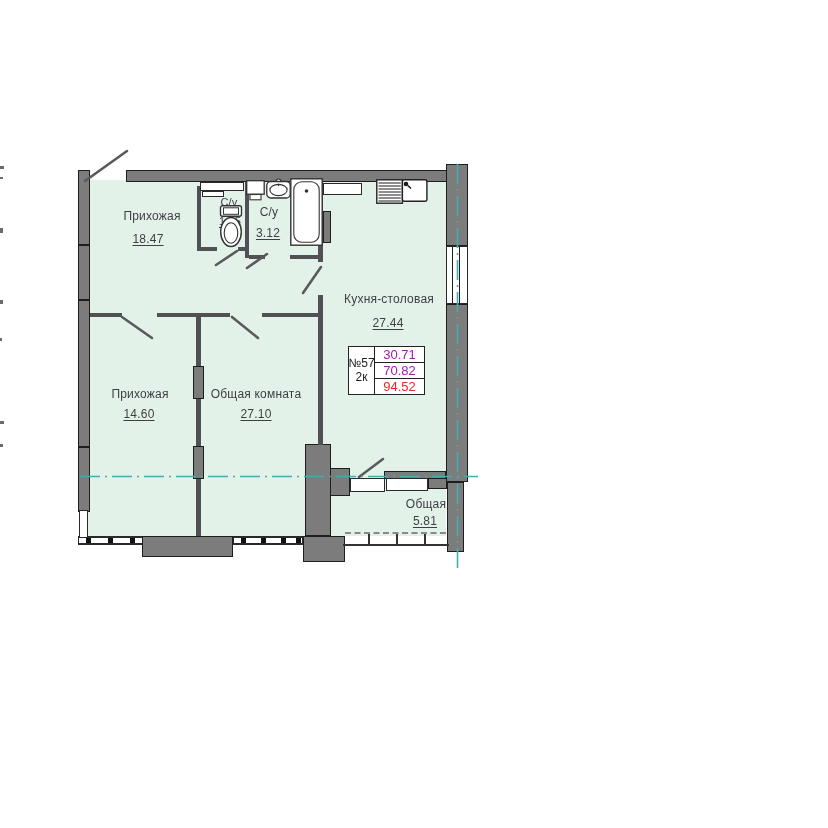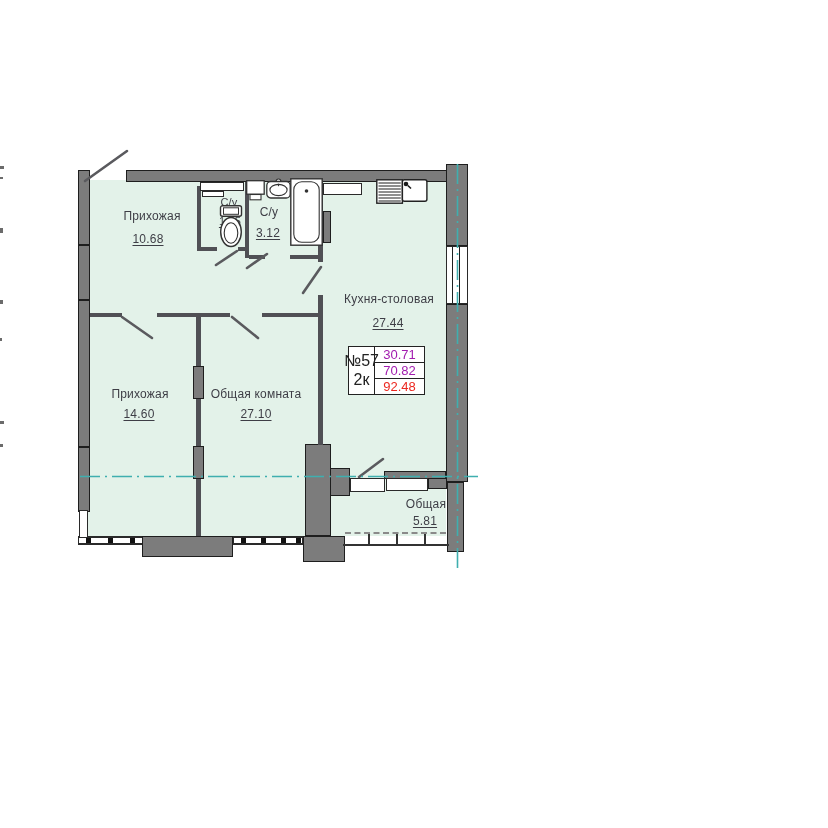--- a/index.html
+++ b/index.html
@@ -15,21 +15,21 @@
   .fixture{position:absolute;}
   svg.overlay{position:absolute;left:0;top:0;}
   .edge-mark{position:absolute;background:#6b6b6b;}
   .joint{position:absolute;background:#1e1e1e;}
   .mullion{position:absolute;background:#111;}
   .glaze-dash{position:absolute;border-top:2px dashed #8a8a8a;}
   .glaze-solid{position:absolute;background:#333;}
   #info-table{position:absolute;left:348px;top:346px;width:77px;height:49px;background:#fff;
               border:1px solid #222;box-sizing:border-box;display:flex;z-index:5;}
   #info-table .left{width:25px;border-right:1px solid #222;display:flex;flex-direction:column;
-                    align-items:center;justify-content:center;font-size:16px;color:#222;line-height:1.15;}
+                    align-items:center;justify-content:center;font-size:12px;color:#222;line-height:1.15;}
   #info-table .right{flex:1;display:flex;flex-direction:column;}
   #info-table .right div{flex:1;display:flex;align-items:center;justify-content:center;
                          font-size:13px;color:#a21caf;border-bottom:1px solid #222;}
   #info-table .right div:last-child{border-bottom:none;color:var(--highlight-red,#ec2820);}
 </style>
 </head>
 <body>
 
 <div id="canvas">
 
@@ -95,21 +95,21 @@
   <div class="wall-thin" style="left:197px;top:247px;width:20px;height:4px"></div>
   <div class="wall-thin" style="left:238px;top:247px;width:10px;height:4px"></div>
   <div class="wall-thin" style="left:249px;top:255px;width:16px;height:4px"></div>
   <div class="wall-thin" style="left:290px;top:255px;width:33px;height:4px"></div>
 
   <div class="white-box" style="left:200px;top:182px;width:44px;height:9px"></div>
   <div class="white-box" style="left:202px;top:191px;width:22px;height:6px"></div>
   <div class="white-box" style="left:323px;top:183px;width:39px;height:12px"></div>
 
   <div class="label" style="left:152px;top:209px">Прихожая</div>
-  <div class="label area" style="left:148px;top:232px">10.68</div>
+  <div class="label area" style="left:148px;top:232px">18.47</div>
   <div class="label" style="left:229px;top:196px;font-size:11px">С/у</div>
   <div class="label area" style="left:230px;top:215px;font-size:11px">1.25</div>
   <div class="label" style="left:269px;top:205px">С/у</div>
   <div class="label area" style="left:268px;top:226px">3.12</div>
   <div class="label" style="left:389px;top:292px">Кухня-столовая</div>
   <div class="label area" style="left:388px;top:316px">27.44</div>
   <div class="label" style="left:140px;top:387px">Прихожая</div>
   <div class="label area" style="left:139px;top:407px">14.60</div>
   <div class="label" style="left:256px;top:387px">Общая комната</div>
   <div class="label area" style="left:256px;top:407px">27.10</div>
@@ -180,17 +180,17 @@
   </svg>
 
   <div id="info-table">
     <div class="left">
       <span>№57</span>
       <span>2к</span>
     </div>
     <div class="right">
       <div>30.71</div>
       <div>70.82</div>
-      <div>92.48</div>
+      <div>94.52</div>
     </div>
   </div>
 
 </div>
 
 </body></html>

